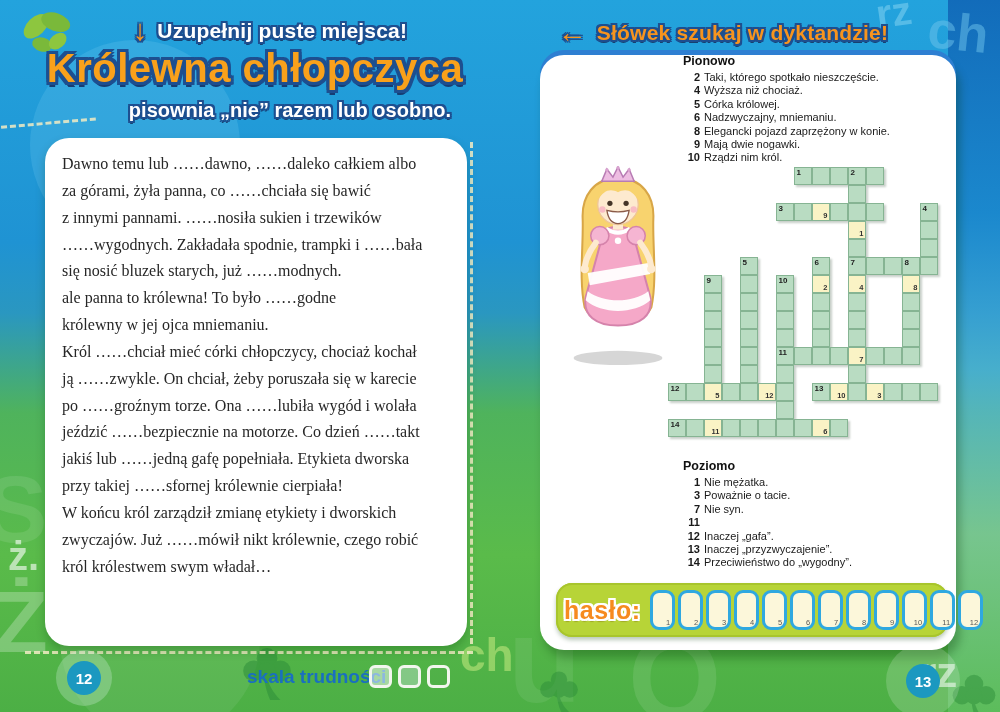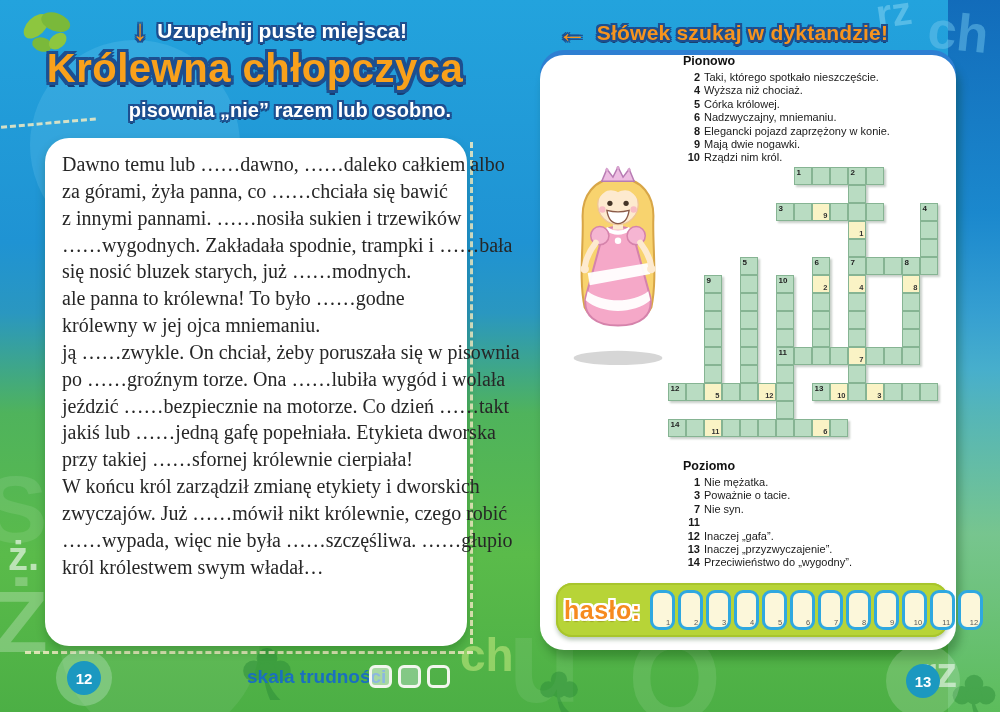--- a/index.html
+++ b/index.html
@@ -32,21 +32,21 @@
     text-shadow:-2px -2px 0 #1d4f90,0 -2px 0 #1d4f90,2px -2px 0 #1d4f90,-2px 0 0 #1d4f90,
                  2px 0 0 #1d4f90,-2px 2px 0 #1d4f90,0 2px 0 #1d4f90,2px 2px 0 #1d4f90,0 3px 0 #16406f;}
 
   
   .card{position:absolute;background:#ffffff;border-radius:24px;}
   #left-card{left:45px;top:138px;width:422px;height:508px;box-shadow:0 5px 10px rgba(0,60,0,.25);}
   #right-card{left:540px;top:55px;width:416px;height:595px;
     box-shadow:0 -5px 0 #2e7fd2,4px 8px 10px rgba(0,50,0,.3);}
 
   
-  #story-text{padding:13px 14px 0 17px;font-family:"Liberation Serif",serif;font-size:20px;line-height:26.85px;color:#262626;}
+  #story-text{padding:13px 14px 0 17px;font-family:"Liberation Serif",serif;font-size:16px;line-height:26.85px;color:#262626;}
   .story-line{white-space:nowrap;}
 
   
   .clue-block{position:absolute;width:272px;}
   .clue-title{font-size:12.5px;font-weight:bold;color:#111;margin-bottom:3px;}
   .clue{display:flex;font-size:11px;line-height:13.4px;color:#1a1a1a;}
   .clue-num{width:17px;min-width:17px;text-align:right;font-weight:bold;margin-right:4px;}
 
   
   .cw-cell{position:absolute;width:18px;height:18px;box-sizing:border-box;border:1px solid #86b493;
@@ -143,28 +143,28 @@
 
   <div class="card" id="left-card">
     <div id="story-text">
         <div class="story-line">Dawno temu lub ……dawno, ……daleko całkiem albo</div>
         <div class="story-line">za górami, żyła panna, co ……chciała się bawić</div>
         <div class="story-line">z innymi pannami. ……nosiła sukien i trzewików</div>
         <div class="story-line">……wygodnych. Zakładała spodnie, trampki i ……bała</div>
         <div class="story-line">się nosić bluzek starych, już ……modnych.</div>
         <div class="story-line">ale panna to królewna! To było ……godne</div>
         <div class="story-line">królewny w jej ojca mniemaniu.</div>
-        <div class="story-line">ją ……zwykle. On chciał, żeby poruszała się w pisownia</div>
+        <div class="story-line">Król ……chciał mieć córki chłopczycy, chociaż kochał</div>
+        <div class="story-line">ją ……zwykle. On chciał, żeby poruszała się w karecie</div>
         <div class="story-line">po ……groźnym torze. Ona ……lubiła wygód i wolała</div>
         <div class="story-line">jeździć ……bezpiecznie na motorze. Co dzień ……takt</div>
         <div class="story-line">jakiś lub ……jedną gafę popełniała. Etykieta dworska</div>
         <div class="story-line">przy takiej ……sfornej królewnie cierpiała!</div>
         <div class="story-line">W końcu król zarządził zmianę etykiety i dworskich</div>
         <div class="story-line">zwyczajów. Już ……mówił nikt królewnie, czego robić</div>
-        <div class="story-line">……wypada, więc nie była ……szczęśliwa. ……głupio</div>
         <div class="story-line">król królestwem swym władał…</div>
       </div>
   </div>
 
   <div class="abs hdr-row" style="left:538px;top:16px;width:370px;">
     <span class="arrow">←</span>
     <span class="hdr-text hdr-orange">Słówek szukaj w dyktandzie!</span>
   </div>
 
   <div class="card" id="right-card"></div>

